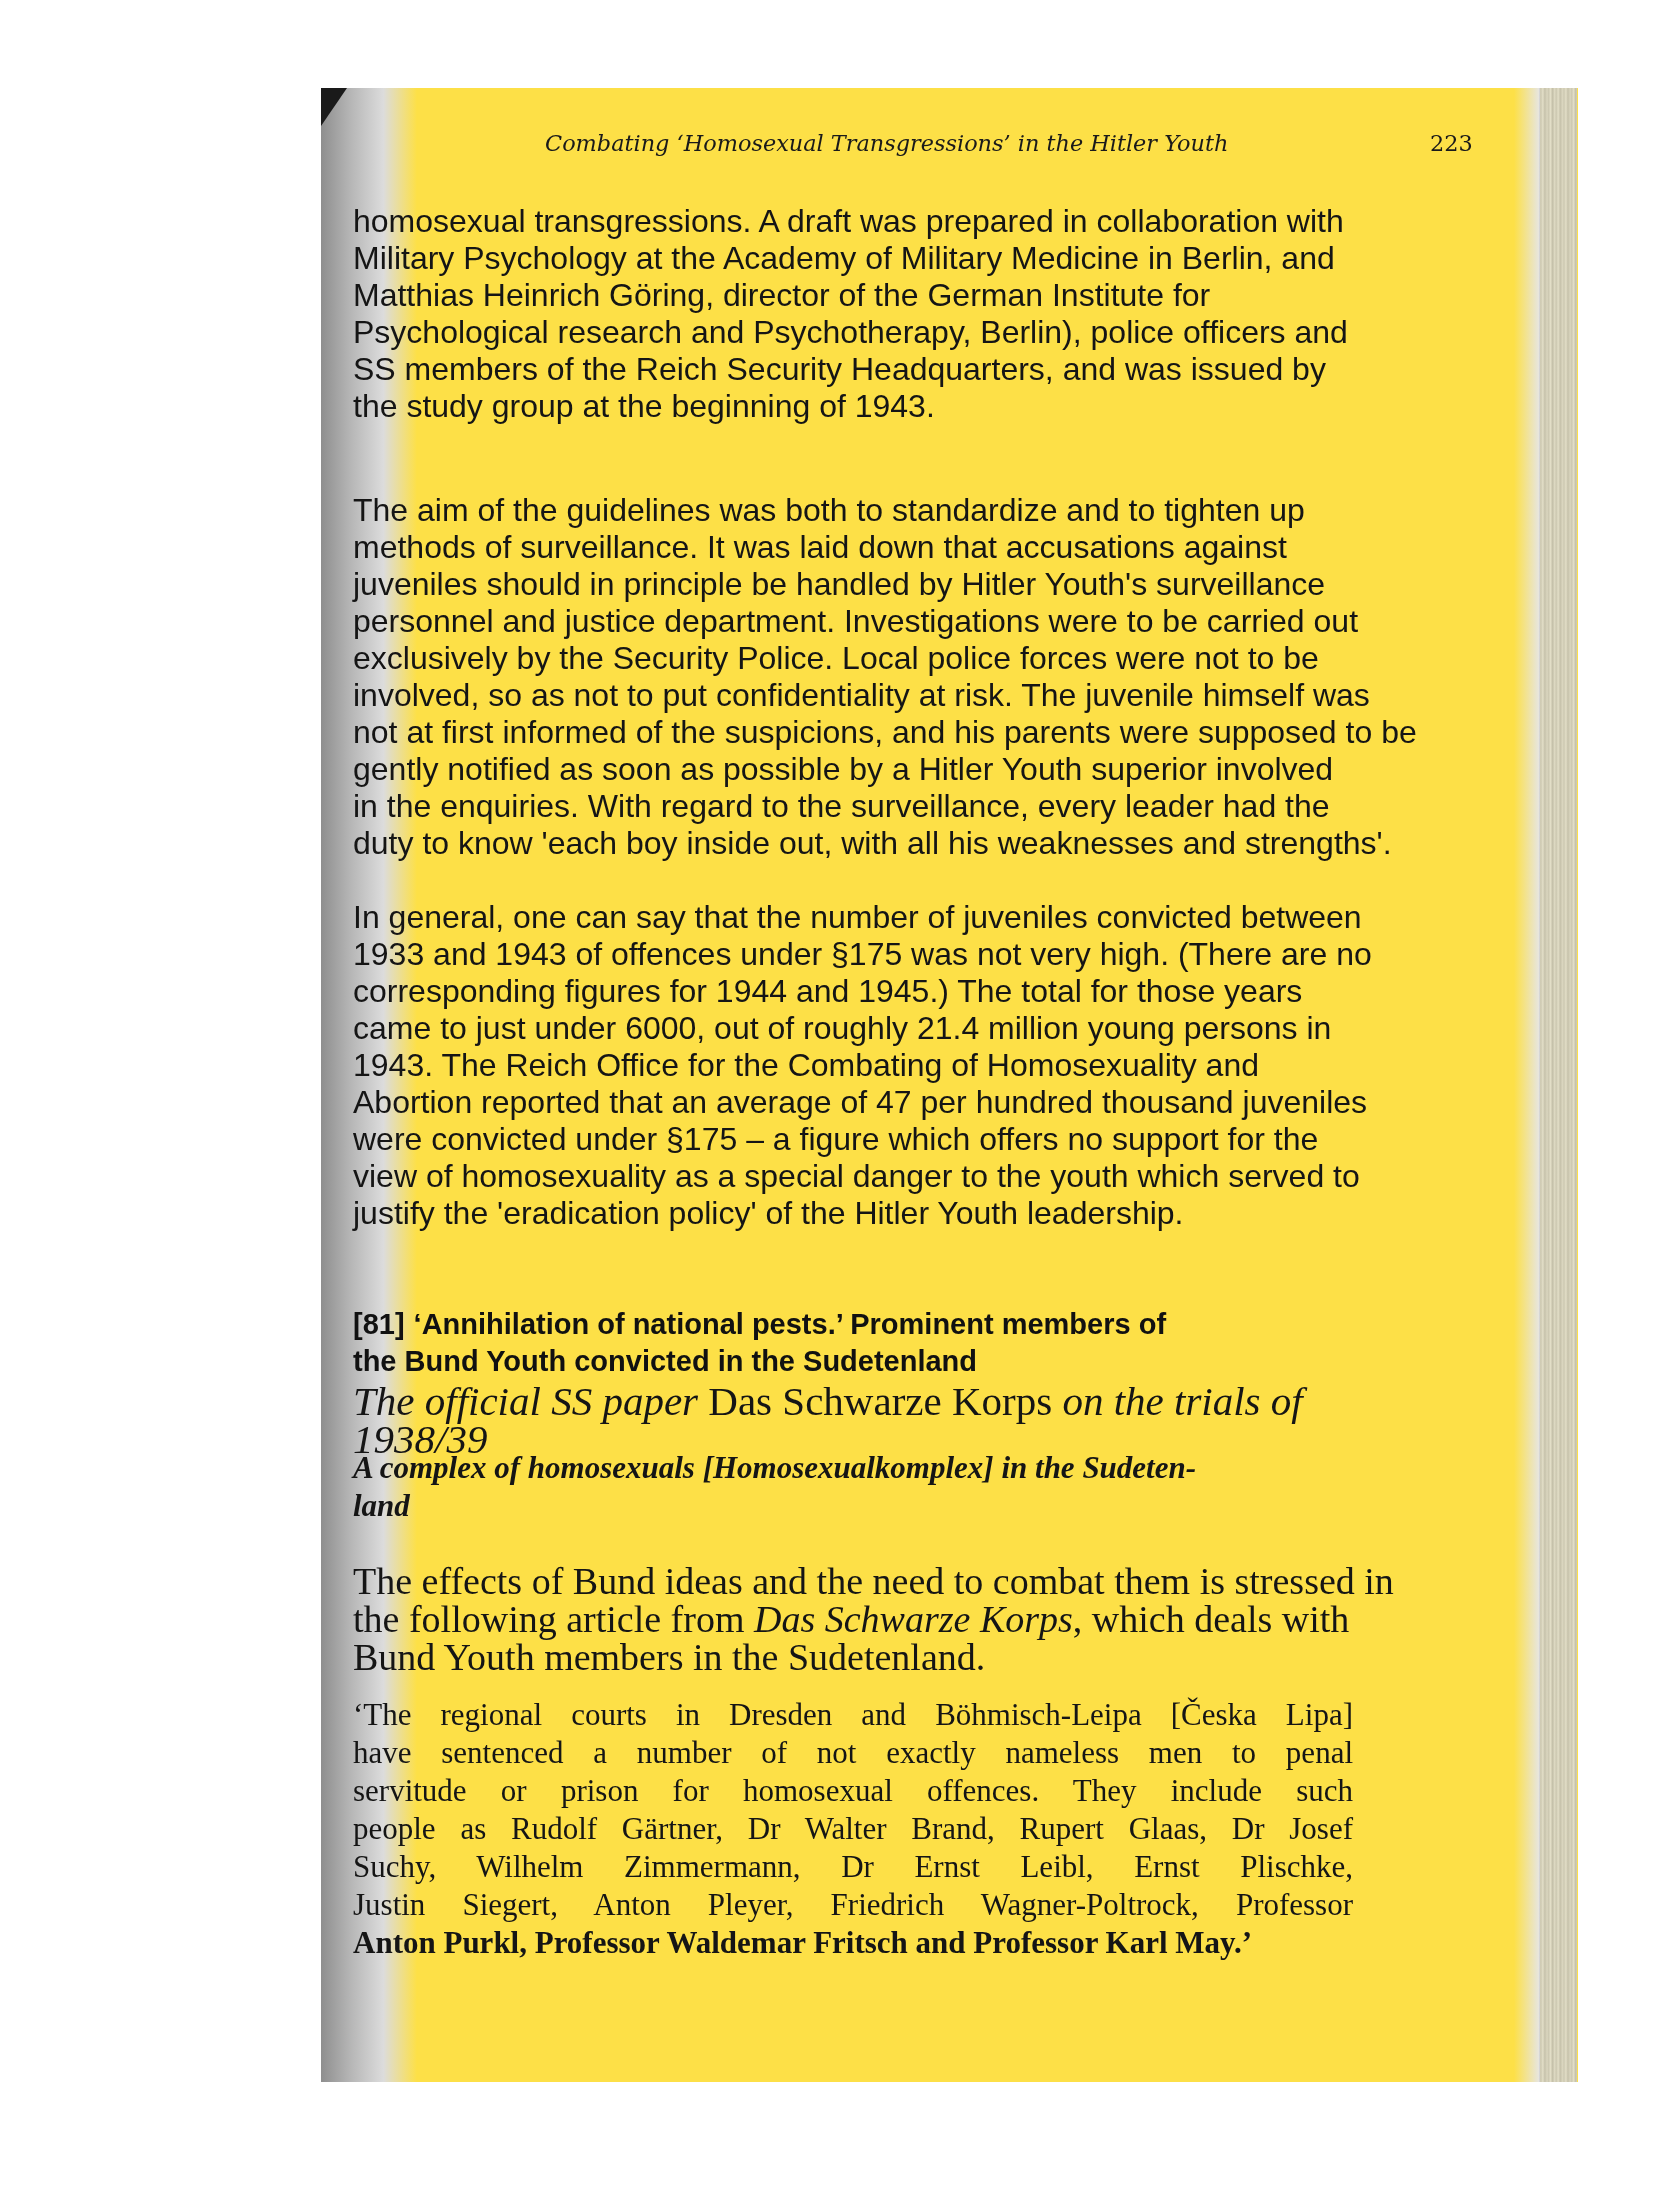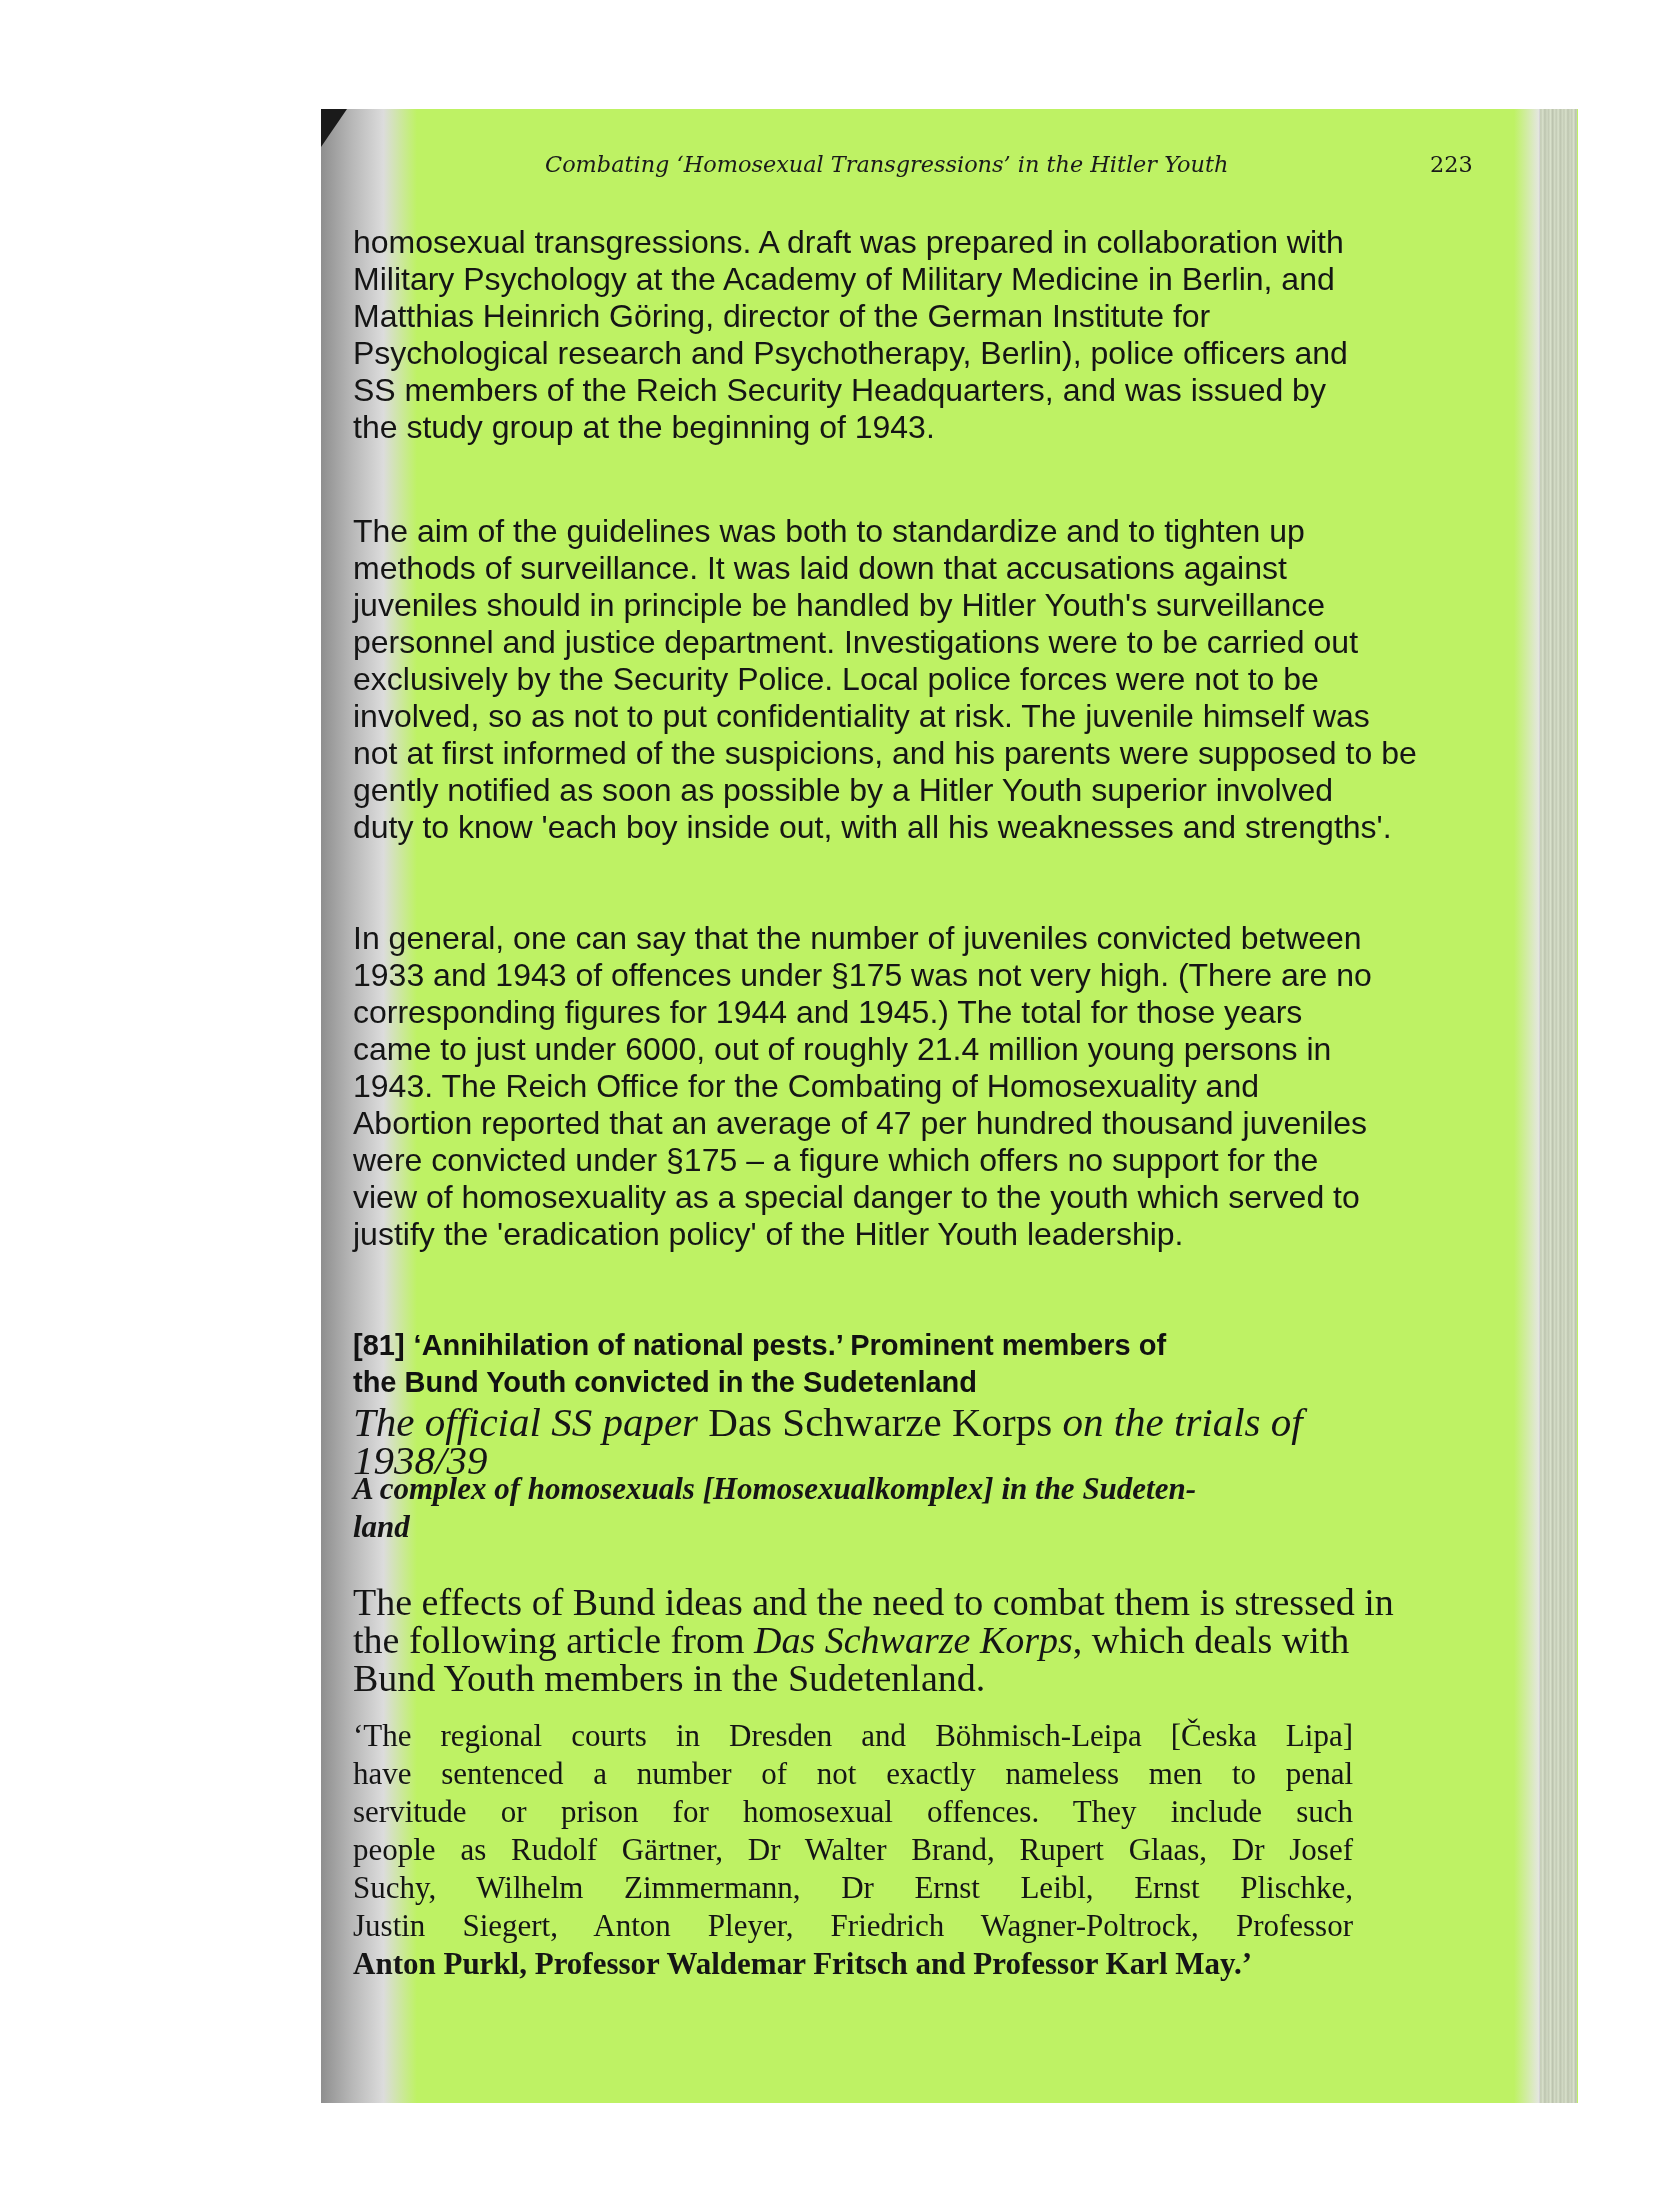--- a/index.html
+++ b/index.html
@@ -1,20 +1,20 @@
 <!DOCTYPE html>
 <html style="font-size:10.3px"><head>
 <meta charset="utf-8">
 <style>
   html, body { margin: 0; padding: 0; background: #ffffff; }
   body { width: 1679px; height: 2194px; position: relative; overflow: hidden; }
 
   .scan {
-    position: absolute; left: 321px; top: 109px; width: 1257px; height: 1994px;
-    background: #bef264;
+    position: absolute; left: 321px; top: 88px; width: 1257px; height: 1994px;
+    background: #fde047;
   }
   .gutter {
     position: absolute; left: 0; top: 0; width: 96px; height: 100%;
     background: linear-gradient(to right, #8e8e8e 0%, #b5b5b5 30%, #dcdcdc 65%, rgba(253,253,253,0) 100%);
   }
   .gutter-corner {
     position: absolute; left: 0; top: 0; width: 0; height: 0;
     border-top: 38px solid #1a1a1a; border-right: 26px solid transparent;
   }
   .page-edge {
@@ -93,20 +93,21 @@
 
   <div class="sans-block" id="para2">
     <span class="line">The aim of the guidelines was both to standardize and to tighten up</span>
     <span class="line">methods of surveillance. It was laid down that accusations against</span>
     <span class="line">juveniles should in principle be handled by Hitler Youth's surveillance</span>
     <span class="line">personnel and justice department. Investigations were to be carried out</span>
     <span class="line">exclusively by the Security Police. Local police forces were not to be</span>
     <span class="line">involved, so as not to put confidentiality at risk. The juvenile himself was</span>
     <span class="line">not at first informed of the suspicions, and his parents were supposed to be</span>
     <span class="line">gently notified as soon as possible by a Hitler Youth superior involved</span>
+    <span class="line">in the enquiries. With regard to the surveillance, every leader had the</span>
     <span class="line">duty to know 'each boy inside out, with all his weaknesses and strengths'.</span>
   </div>
 
   <div class="sans-block" id="para3">
     <span class="line">In general, one can say that the number of juveniles convicted between</span>
     <span class="line">1933 and 1943 of offences under §175 was not very high. (There are no</span>
     <span class="line">corresponding figures for 1944 and 1945.) The total for those years</span>
     <span class="line">came to just under 6000, out of roughly 21.4 million young persons in</span>
     <span class="line">1943. The Reich Office for the Combating of Homosexuality and</span>
     <span class="line">Abortion reported that an average of 47 per hundred thousand juveniles</span>

